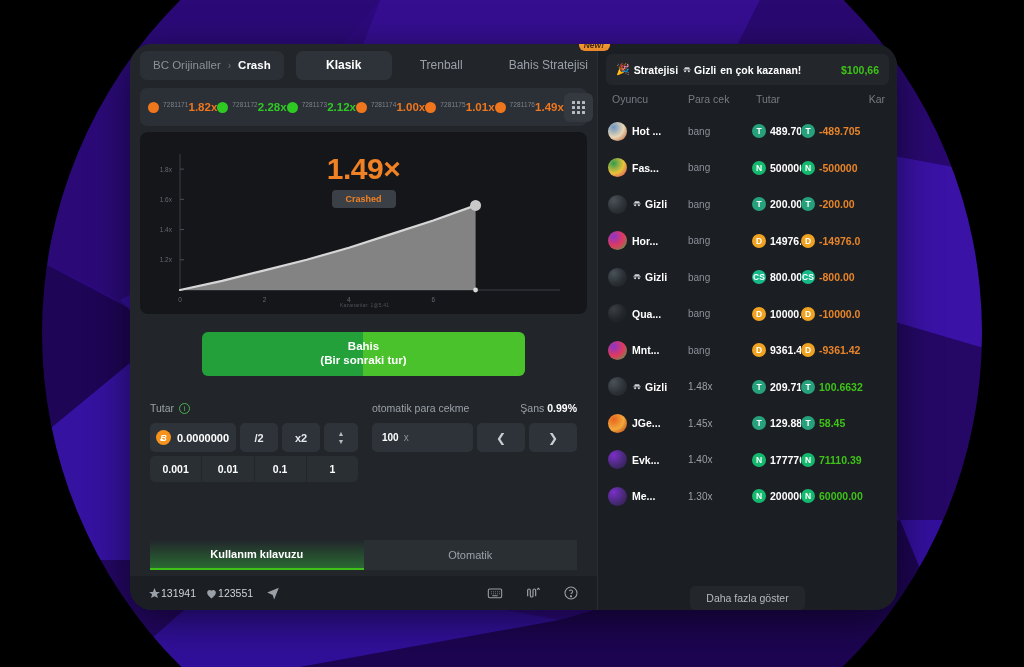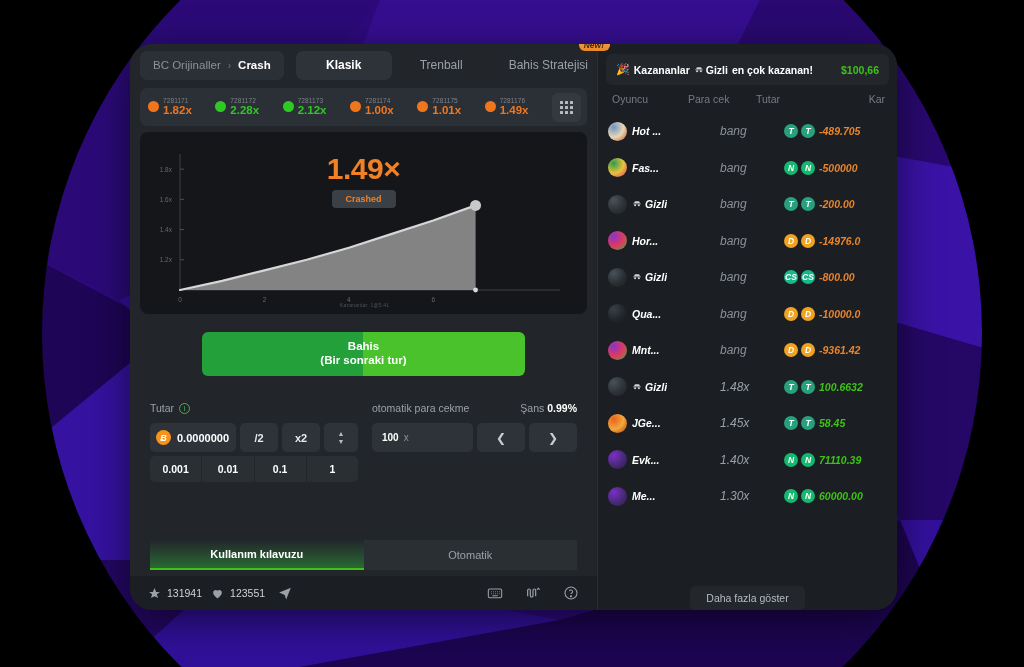--- a/index.html
+++ b/index.html
@@ -89,21 +89,21 @@
     height: 38px;
     background: #2b3036;
     border-radius: 7px;
     display: flex; align-items: center;
     padding: 0 6px 0 8px;
     flex: none;
   }
   #history-items { display: flex; flex: 1; gap: 0; }
   .hist-item { display: flex; align-items: center; gap: 4px; flex: 1; }
   .hist-dot { width: 11px; height: 11px; border-radius: 50%; flex: none; }
-  .hist-txt { display: flex; flex-direction: column; line-height: 1.08; }
+  .hist-txt { display: flex; line-height: 1.08; }
   .hist-id { font-size: 6.5px; color: #7d828a; letter-spacing: .1px; }
   .hist-mult { font-size: 11.5px; font-weight: bold; }
   #grid-btn {
     width: 29px; height: 29px;
     background: #34393f;
     border-radius: 6px;
     display: flex; align-items: center; justify-content: center;
     flex: none; cursor: pointer;
   }
   #grid-btn .dots { display: grid; grid-template-columns: repeat(3, 3px); gap: 2px; }
@@ -246,21 +246,21 @@
     border-bottom: 2px solid #3ec218;
   }
   #btab-auto { color: #9aa0a8; background: #2a2f34; }
 
   
   #statusbar {
     height: 34px; background: #1b1e22;
     display: flex; align-items: center;
     padding: 0 18px; gap: 9px; flex: none;
   }
-  .stat { display: flex; align-items: center; gap: 6px; }
+  .stat { display: flex; align-items: center; }
   .stat-num { font-size: 10.5px; color: #cfd3d8; }
   .sb-icon { color: #9aa0a8; display: flex; align-items: center; cursor: pointer; }
   #sb-right { margin-left: auto; display: flex; align-items: center; gap: 22px; }
 
   
   #board-col {
     width: 300px;
     background: #1b1e22;
     display: flex; flex-direction: column;
     border-left: 1px solid #2a2e33;
@@ -286,32 +286,32 @@
   }
   #board-head div { font-size: 10.5px; color: #767b83; }
   .c-player { width: 76px; }
   .c-cash { width: 62px; }
   .c-amount { flex: 1; text-align: left; padding-left: 6px; }
   .c-profit { width: 78px; text-align: right; }
 
   #board-rows { flex: 1; overflow: hidden; }
   .brow {
     display: flex; align-items: center;
-    height: 36.5px; padding: 0 12px 0 10px; font-style: italic;
+    height: 36.5px; padding: 0 12px 0 10px;
   }
   .brow .cell-player { width: 80px; display: flex; align-items: center; gap: 5px; }
   .avatar {
     width: 19px; height: 19px; border-radius: 50%;
     flex: none; overflow: hidden;
   }
   .pname {
     font-size: 10.5px; color: #fff; font-weight: bold;
     white-space: nowrap; overflow: hidden; display: flex; align-items: center; gap: 3px;
   }
-  .brow .cell-cash { width: 58px; font-size: 12px; color: #8b9099; margin-left: 32px; }
+  .brow .cell-cash { width: 58px; font-size: 10px; color: #8b9099; }
   .brow .cell-cash.mult { color: #9aa0a8; }
   .brow .cell-amount { flex: 1; display: flex; align-items: center; gap: 4px; padding-left: 6px; overflow: hidden; }
   .brow .cell-profit { width: 84px; display: flex; align-items: center; gap: 4px; justify-content: flex-start; overflow: hidden; }
   .amt-txt { font-size: 10.5px; font-weight: bold; color: #fff; white-space: nowrap; }
   .pf-txt { font-size: 10.5px; font-weight: bold; white-space: nowrap; }
   .pf-neg { color: #e8842a; }
   .pf-pos { color: #3ec218; }
   .coin-t { background: #26a17b; color: #fff; }
   .coin-n { background: #14b86e; color: #fff; }
   .coin-d { background: #f0a320; color: #fff; }
@@ -574,21 +574,21 @@
               <circle cx="12" cy="17" r=".9" fill="currentColor"></circle>
             </svg>
         </span>
       </div>
     </div>
   </div>
 
   <div id="board-col">
     <div id="board-banner">
       <span id="banner-emoji">🎉</span>
-      <span class="banner-t">Kazananlar</span>
+      <span class="banner-t">Stratejisi</span>
       <span id="banner-hidden">
         <span class="incognito">
           <svg width="10" height="10" viewBox="0 0 24 24" fill="currentColor">
               <path d="M3 13h18v2H3z"></path>
               <path d="M7 8h10l2 4H5z"></path>
               <circle cx="7.5" cy="17.5" r="2.5"></circle>
               <circle cx="16.5" cy="17.5" r="2.5"></circle>
             </svg>
         </span>
         <span class="banner-reg">Gizli</span>

